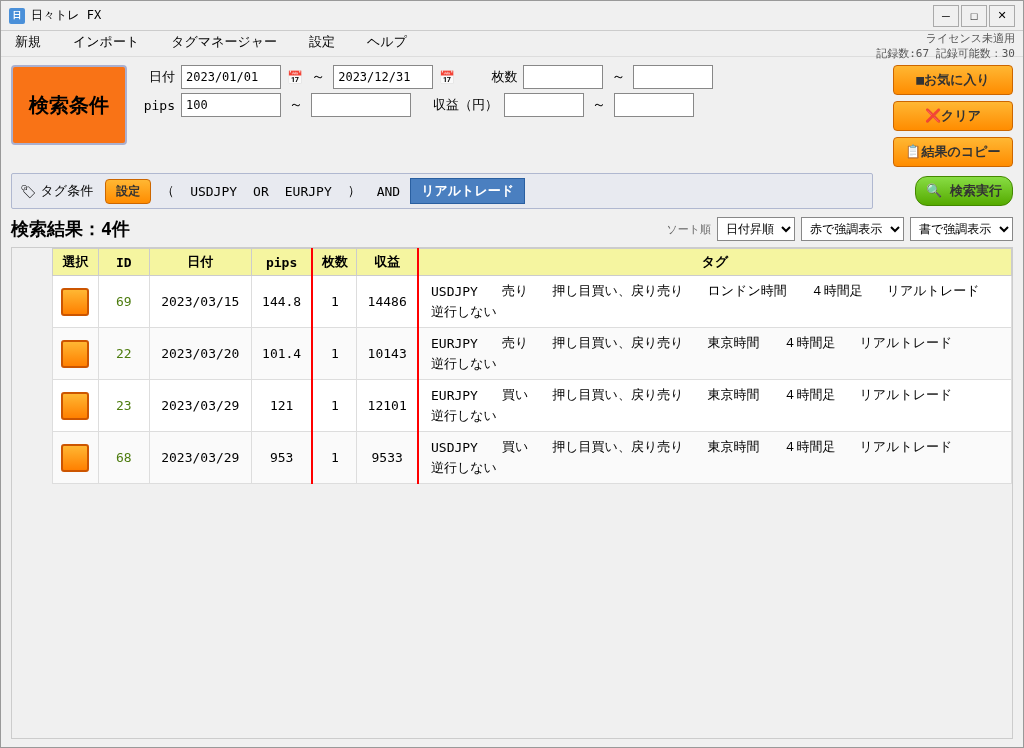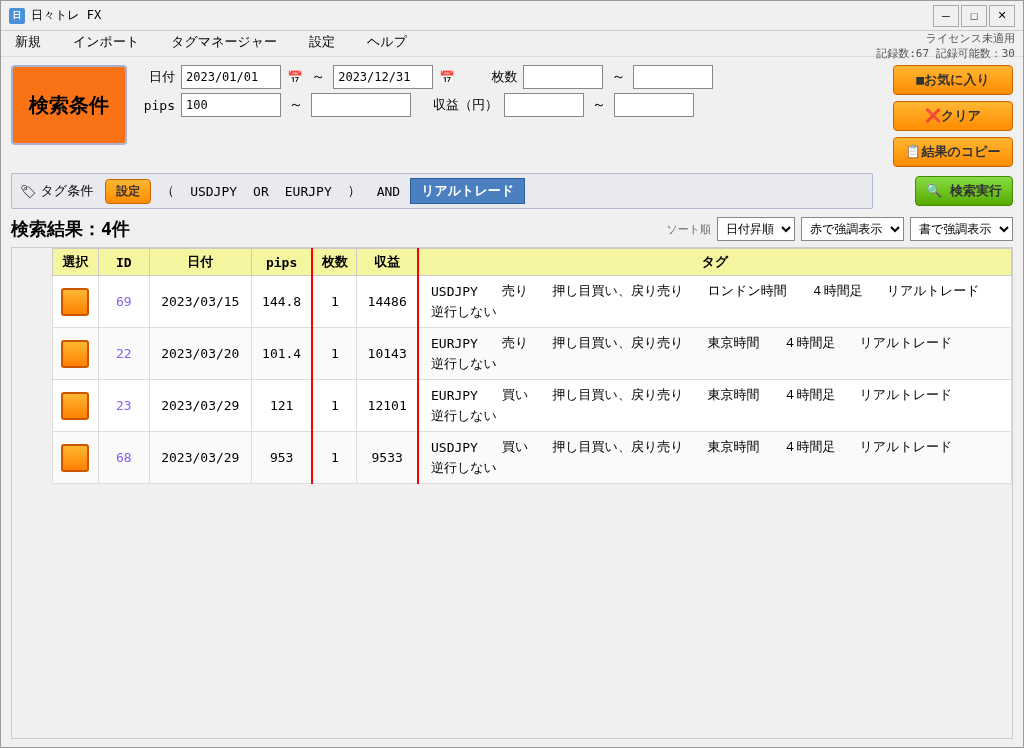--- a/index.html
+++ b/index.html
@@ -148,21 +148,21 @@
       font-family: inherit;
       cursor: pointer;
       color: #333;
       font-weight: bold;
       white-space: nowrap;
       text-align: center;
     }
     .btn-search {
       background: linear-gradient(to bottom, #88dd44, #55aa00);
       border: 1px solid #448800;
-      border-radius: 4px;
+      border-radius: 12px;
       padding: 5px 10px;
       font-size: 13px;
       font-family: inherit;
       cursor: pointer;
       color: #333;
       font-weight: bold;
       white-space: nowrap;
       margin-left: 34px;
     }
     
@@ -288,21 +288,21 @@
       width: 28px;
       height: 28px;
       background: linear-gradient(to bottom, #ffb733, #ff8000);
       border: 2px solid #cc5500;
       border-radius: 3px;
       cursor: pointer;
       display: flex;
       align-items: center;
       justify-content: center;
     }
-    td.id-col { color: #8b5cf6; min-width: 50px; }
+    td.id-col { color: #4d7c0f; min-width: 50px; }
     td.date-col { min-width: 100px; }
     td.pips-col { min-width: 60px; }
     td.count-col { min-width: 40px; }
     td.profit-col { min-width: 60px; }
     
     td.border-red-right {
       border-right: 2px solid red !important;
     }
     th.border-red-right {
       border-right: 2px solid red !important;

